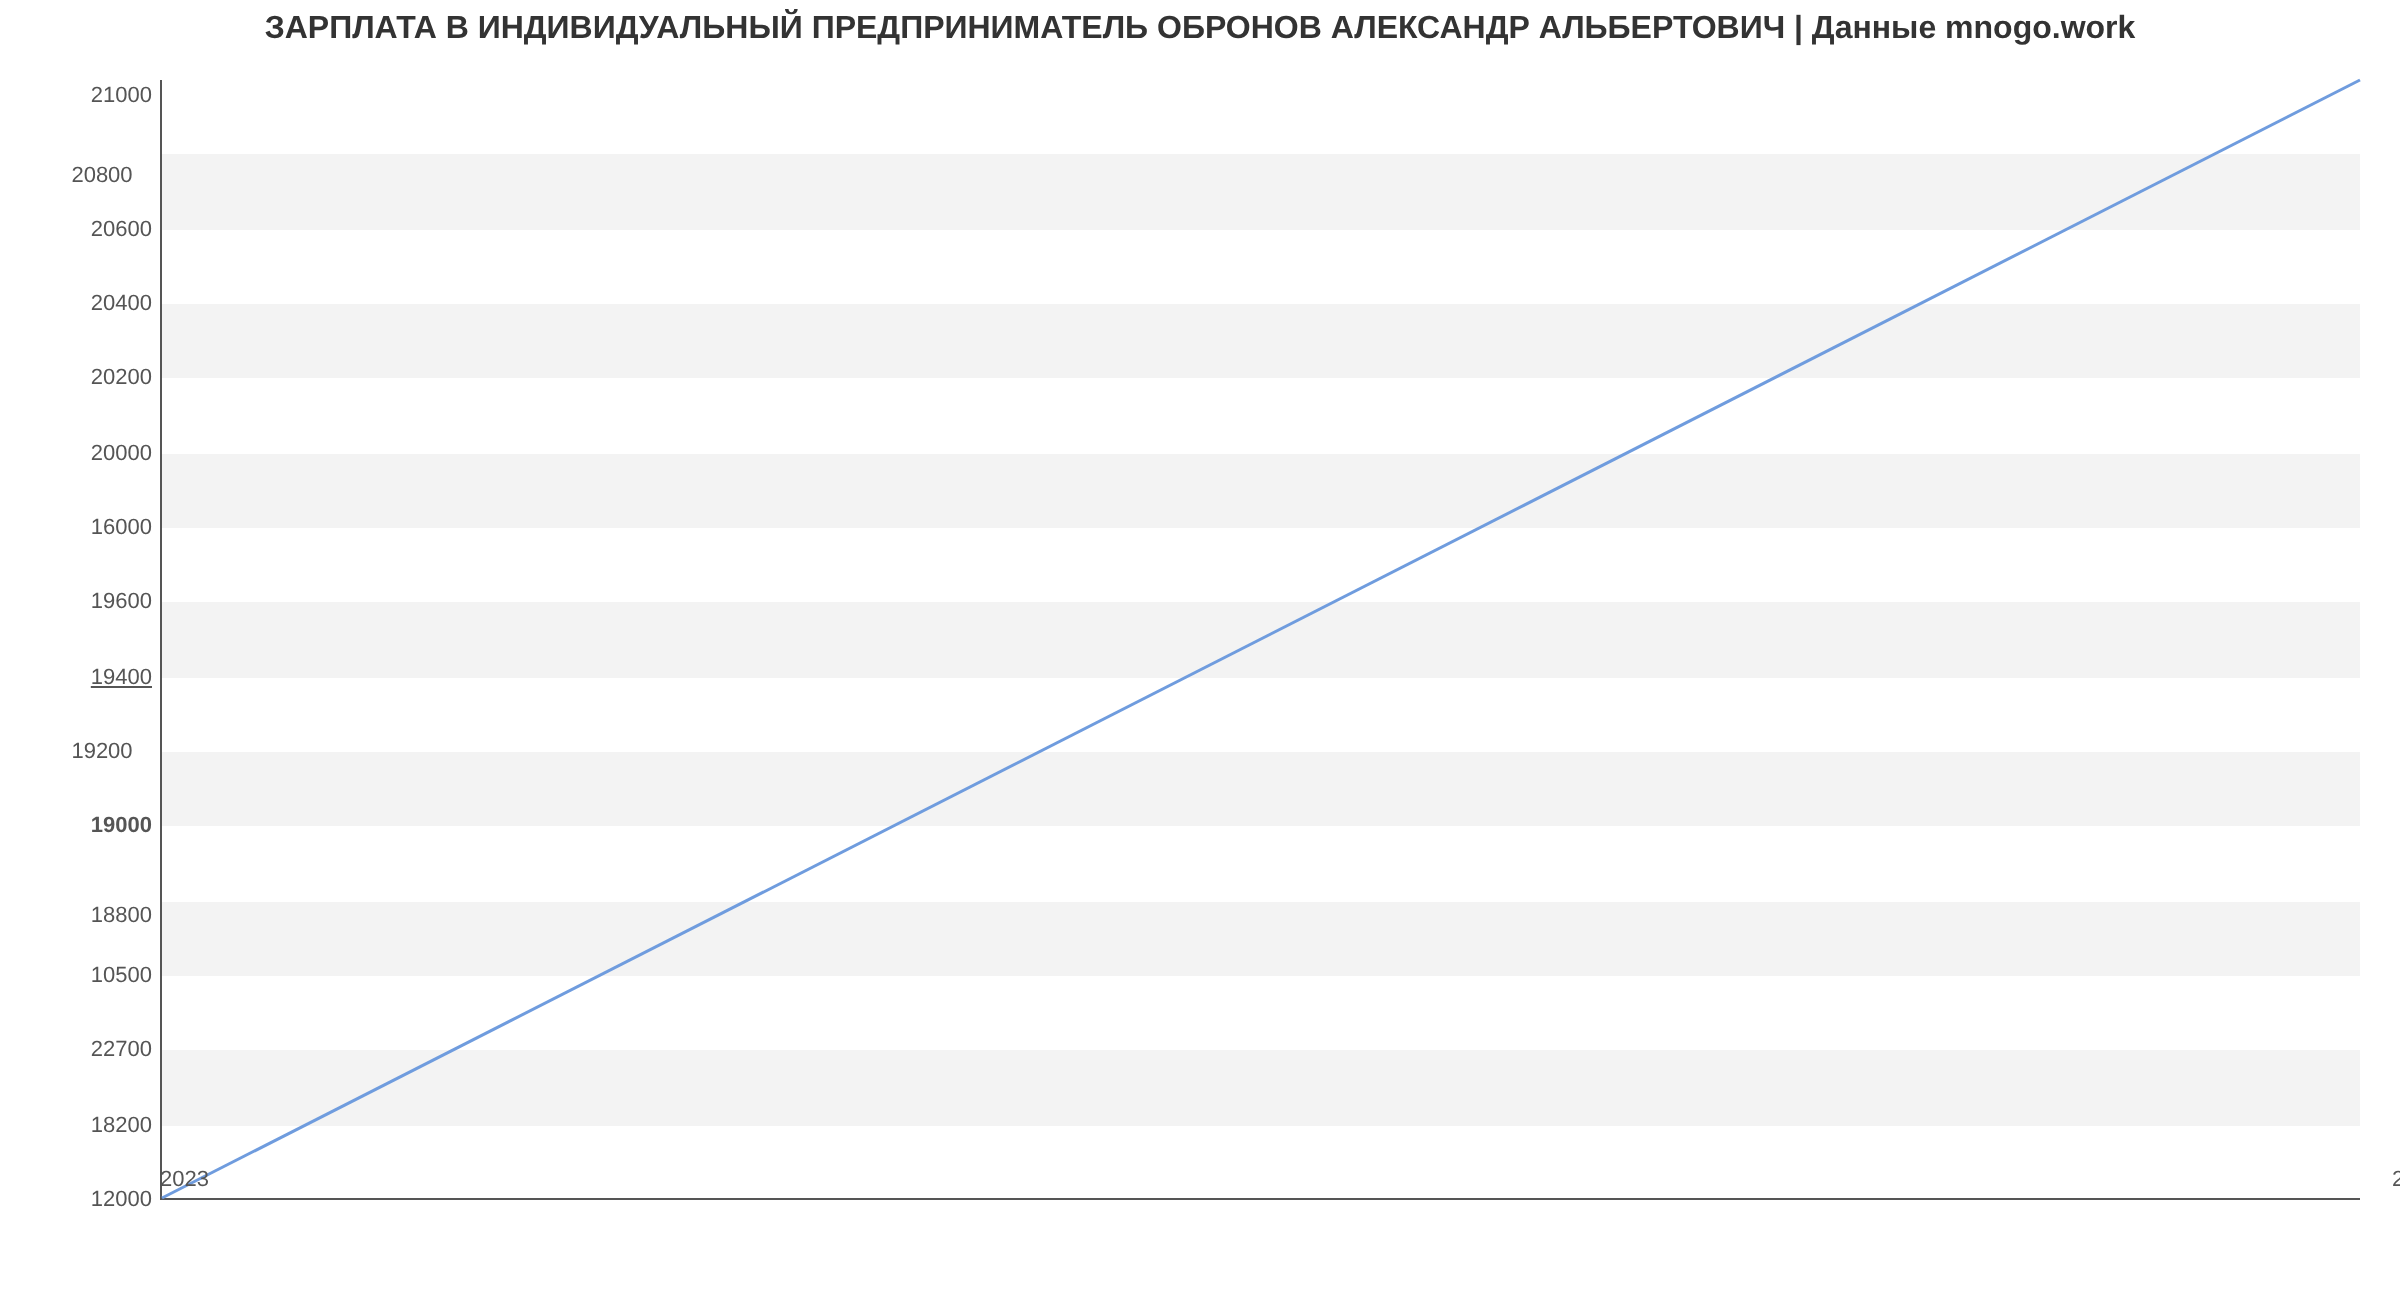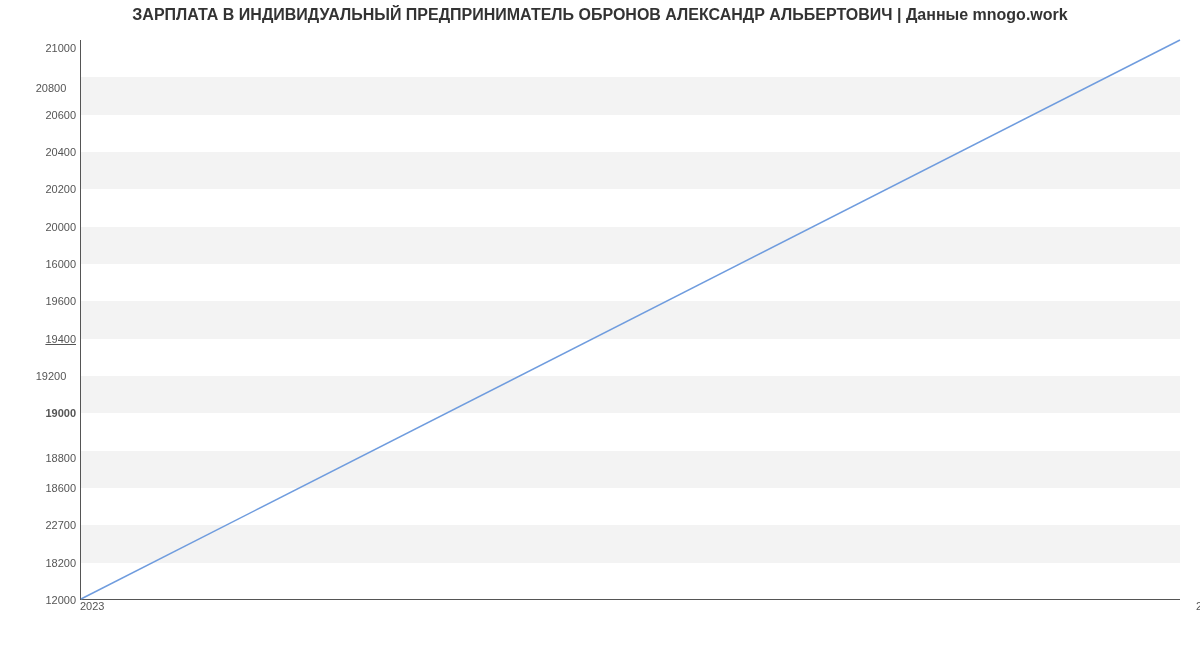--- a/index.html
+++ b/index.html
@@ -48,21 +48,21 @@
     position: absolute;
     right: 1124px; 
     transform: translateY(-50%);
     font-size: 11px;
     color: #555;
     text-align: right;
     width: 50px;
   }
   .x-tick-label {
     position: absolute;
-    top: 600px; 
+    top: 584px; 
     font-size: 11px;
     color: #555;
   }
   svg.line-layer {
     position: absolute;
     left: 0;
     top: 0;
     width: 100%;
     height: 100%;
     overflow: visible;
@@ -87,21 +87,21 @@
       <div class="band" style="top: 336px; height: 37.3333px;"></div>
       <div class="band" style="top: 410.667px; height: 37.3333px;"></div>
       <div class="band" style="top: 485.333px; height: 37.3333px;"></div>
     <svg class="line-layer" viewBox="0 0 1100 560" preserveAspectRatio="none">
       <polyline class="series-line" points="0,560 1100,0" style="stroke: rgb(111, 156, 222);"></polyline>
     </svg>
   </div>
 <div class="y-tick-label" style="top: 600px;">12000</div>
     <div class="y-tick-label" style="top: 562.667px;">18200</div>
     <div class="y-tick-label" style="top: 525.333px;">22700</div>
-    <div class="y-tick-label" style="top: 488px;">18600</div>
+    <div class="y-tick-label" style="top: 488px;">10500</div>
     <div class="y-tick-label" style="top: 458px;">18800</div>
     <div class="y-tick-label" style="top: 413.333px; font-weight: bold;">19000</div>
     <div class="y-tick-label" style="top: 376px; text-align: center;">19200</div>
     <div class="y-tick-label" style="top: 338.667px; text-decoration: underline;">19400</div>
     <div class="y-tick-label" style="top: 301.333px;">19600</div>
     <div class="y-tick-label" style="top: 264px;">16000</div>
     <div class="y-tick-label" style="top: 226.667px;">20000</div>
     <div class="y-tick-label" style="top: 189.333px;">20200</div>
     <div class="y-tick-label" style="top: 152px;">20400</div>
     <div class="y-tick-label" style="top: 114.667px;">20600</div>

